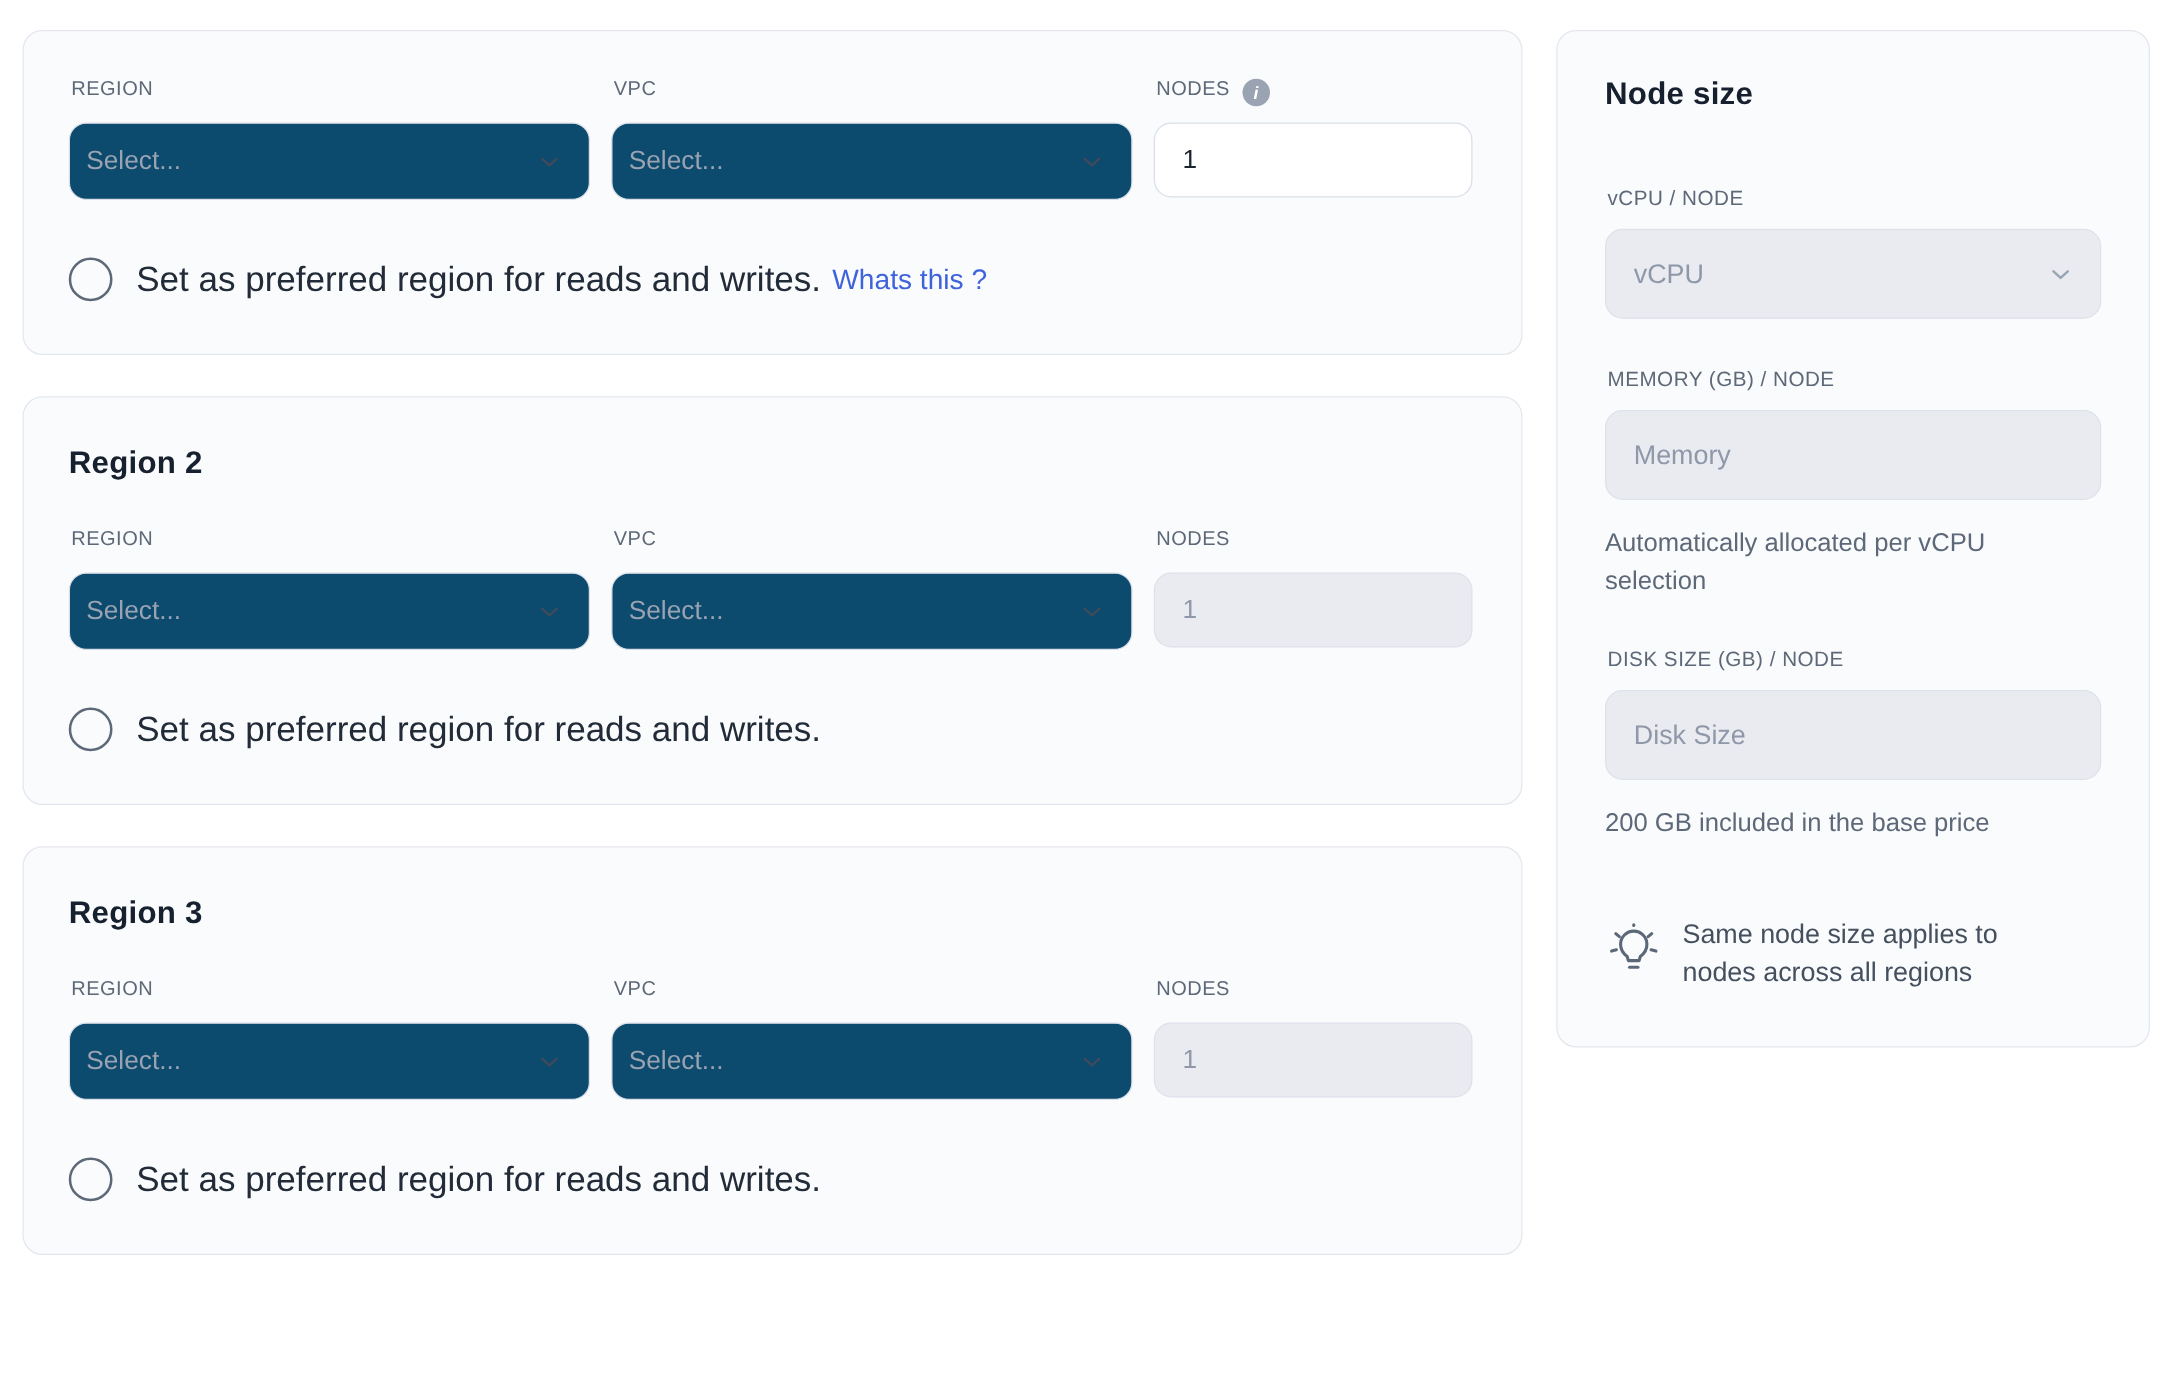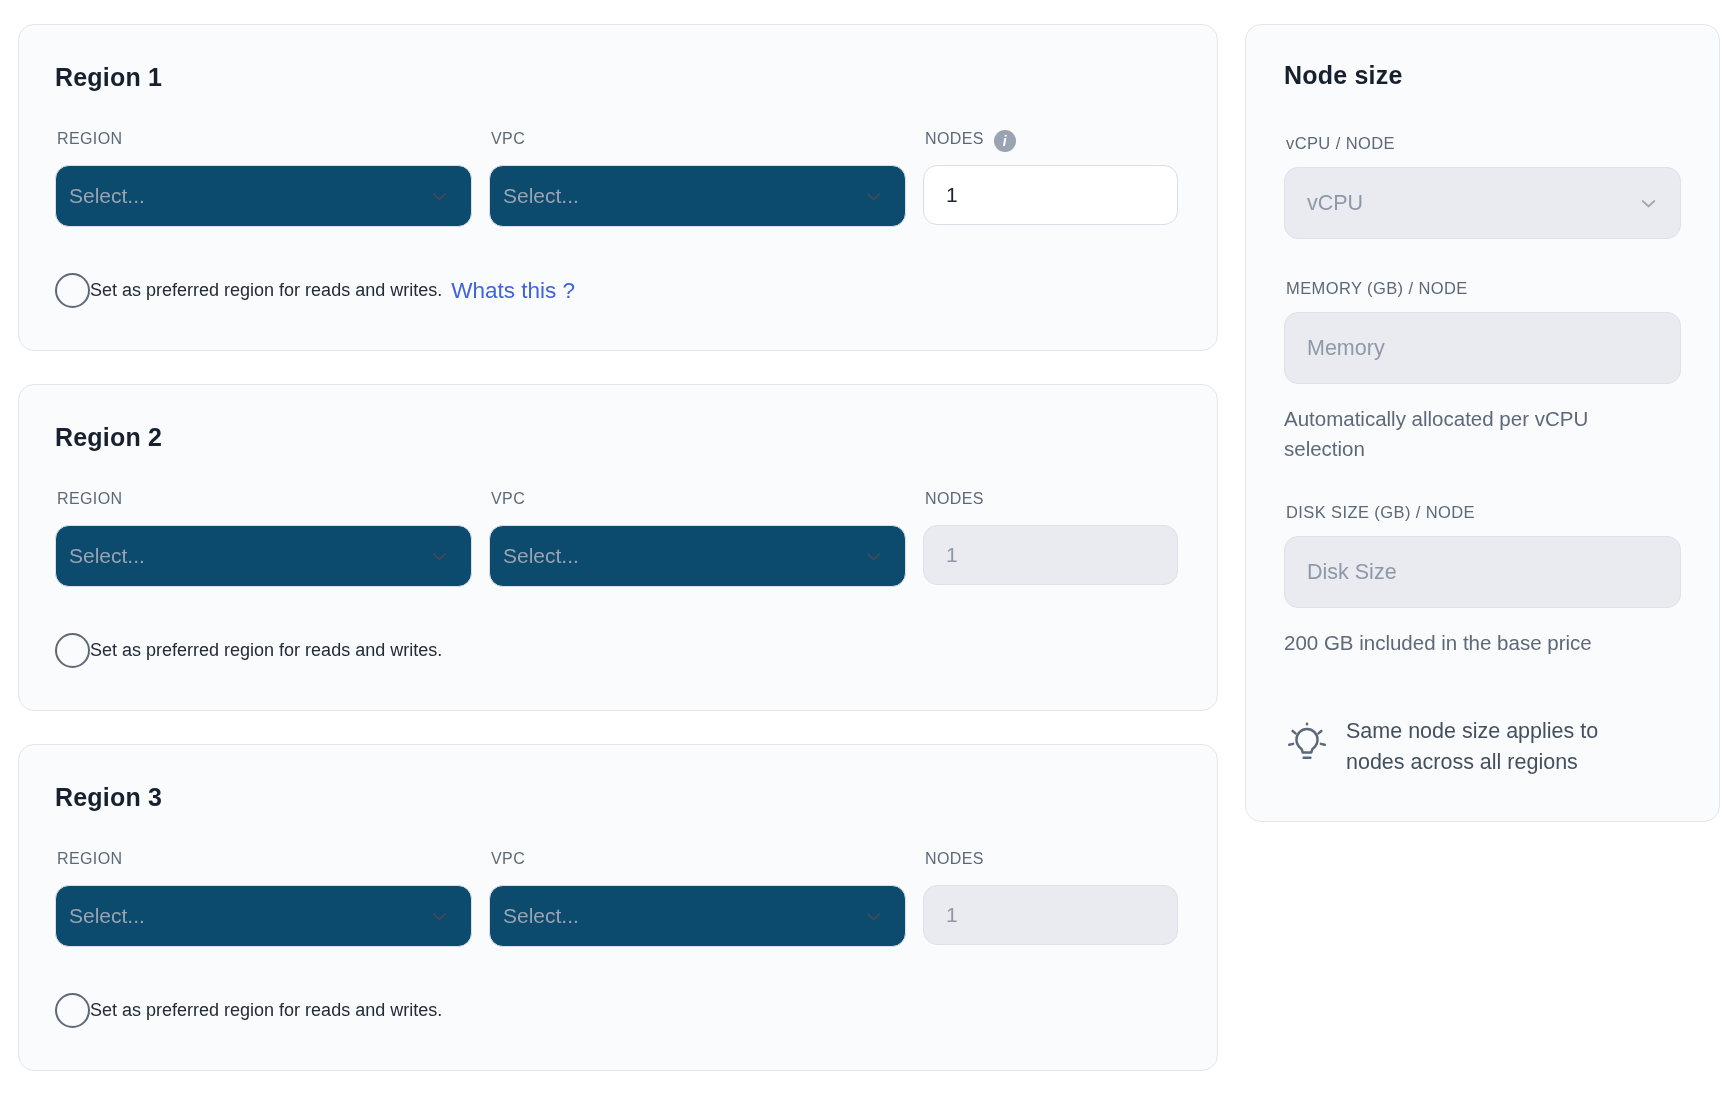--- a/index.html
+++ b/index.html
@@ -55,26 +55,26 @@
   }
   .text-input:disabled, .text-input.is-disabled {
     background:#e9ebf1; color:#8f98a8; border-color:#dde1ea;
   }
 
   .radio-row { margin-top:46px; display:flex; align-items:center; }
   .radio-circle {
     width:35px; height:35px; border:2.5px solid #5d6878; border-radius:50%;
     background:transparent; box-sizing:border-box; cursor:pointer; flex:0 0 auto;
   }
-  .radio-text { font-size:18px; color:#222b38; }
+  .radio-text { font-size:28px; color:#222b38; margin-left:19px; }
   .link { font-size:22.5px; color:#3e63dd; margin-left:9px; text-decoration:none; cursor:pointer; }
 
   
   .node-card { width:475px; flex:0 0 auto; padding:36px 38px 44px 38px; }
-  .node-card .card-title { margin-bottom:44px; }
+  .node-card .card-title { margin-bottom:60px; }
   .node-label { font-size:16.5px; color:#5d6878; letter-spacing:0.4px; margin:0 0 14px 2px; }
   .gray-box {
     height:72px; background:#e9ebf1;
     border:1.5px solid #dde1ea; border-radius:14px;
     display:flex; align-items:center; justify-content:space-between;
     padding:0 20px 0 22px; box-sizing:border-box;
   }
   .gray-box .gray-text { font-size:21.5px; color:#8f98a8; }
   .node-group { margin-top:0; }
   .node-group + .node-group { margin-top:40px; }
@@ -84,21 +84,20 @@
   .note-text { font-size:21.5px; color:#45505f; line-height:1.42; max-width:285px; }
 </style>
 </head>
 <body>
 
 <div class="layout">
 
   <div class="left-col">
 
     <section class="card region-card">
-      <h2 class="card-title">Region 1</h2>
       <div class="fields-row">
         <div class="field field-region">
           <div class="field-label">
             <span>REGION</span>
           </div>
           <div class="select-box">
             <span class="select-placeholder">Select...</span>
             <svg class="chevron" width="23" height="23" viewBox="0 0 24 24">
                 <polyline points="6 9.5 12 15 18 9.5" fill="none" stroke="#3f4a5a" stroke-width="2" stroke-linecap="round" stroke-linejoin="round"></polyline>
               </svg>

